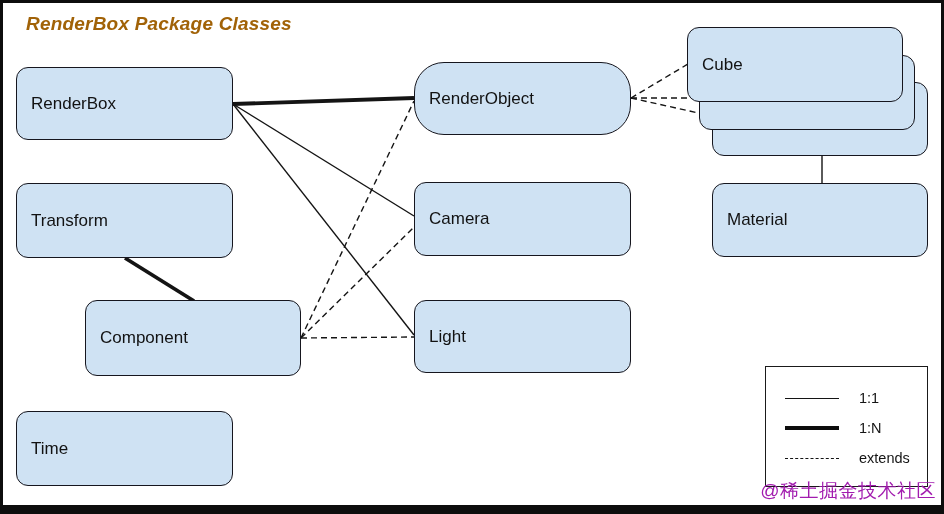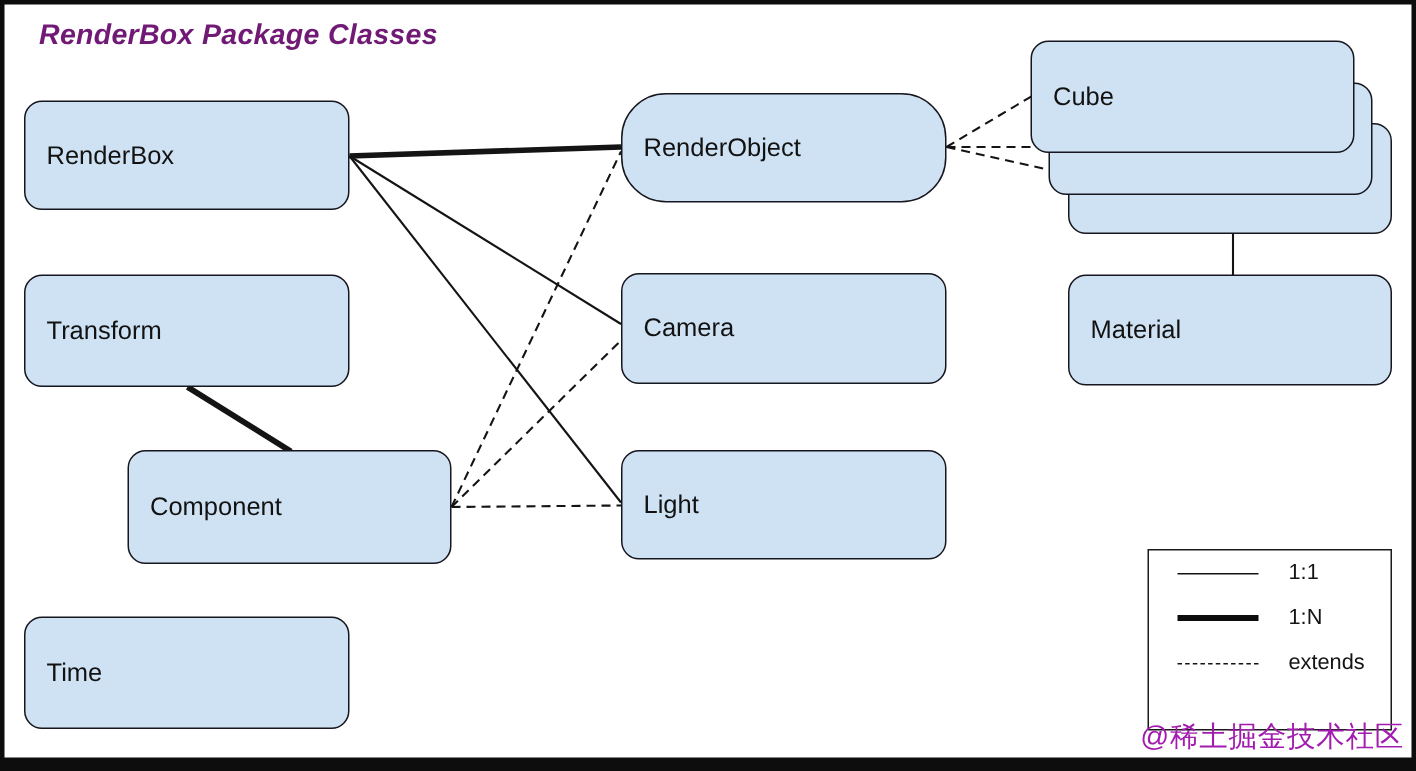--- a/index.html
+++ b/index.html
@@ -26,21 +26,21 @@
     z-index: 6;
   }
   #diagram-title {
     position: absolute;
     left: 26px;
     top: 13px;
     margin: 0;
     font-size: 19px;
     font-weight: bold;
     font-style: italic;
-    color: #701a75;
+    color: #a16207;
     letter-spacing: 0.2px;
     z-index: 5;
   }
   #edge-layer {
     position: absolute;
     left: 0;
     top: 0;
     z-index: 1;
   }
   .node {
@@ -61,20 +61,21 @@
   }
   #legend-box {
     position: absolute;
     left: 765px;
     top: 366px;
     width: 163px;
     height: 121px;
     box-sizing: border-box;
     background: #ffffff;
     border: 1.5px solid #1a1a1a;
+    padding-top: 16px;
     z-index: 3;
   }
   .legend-row {
     display: flex;
     align-items: center;
     height: 30px;
   }
   .legend-line {
     display: inline-block;
     width: 54px;

